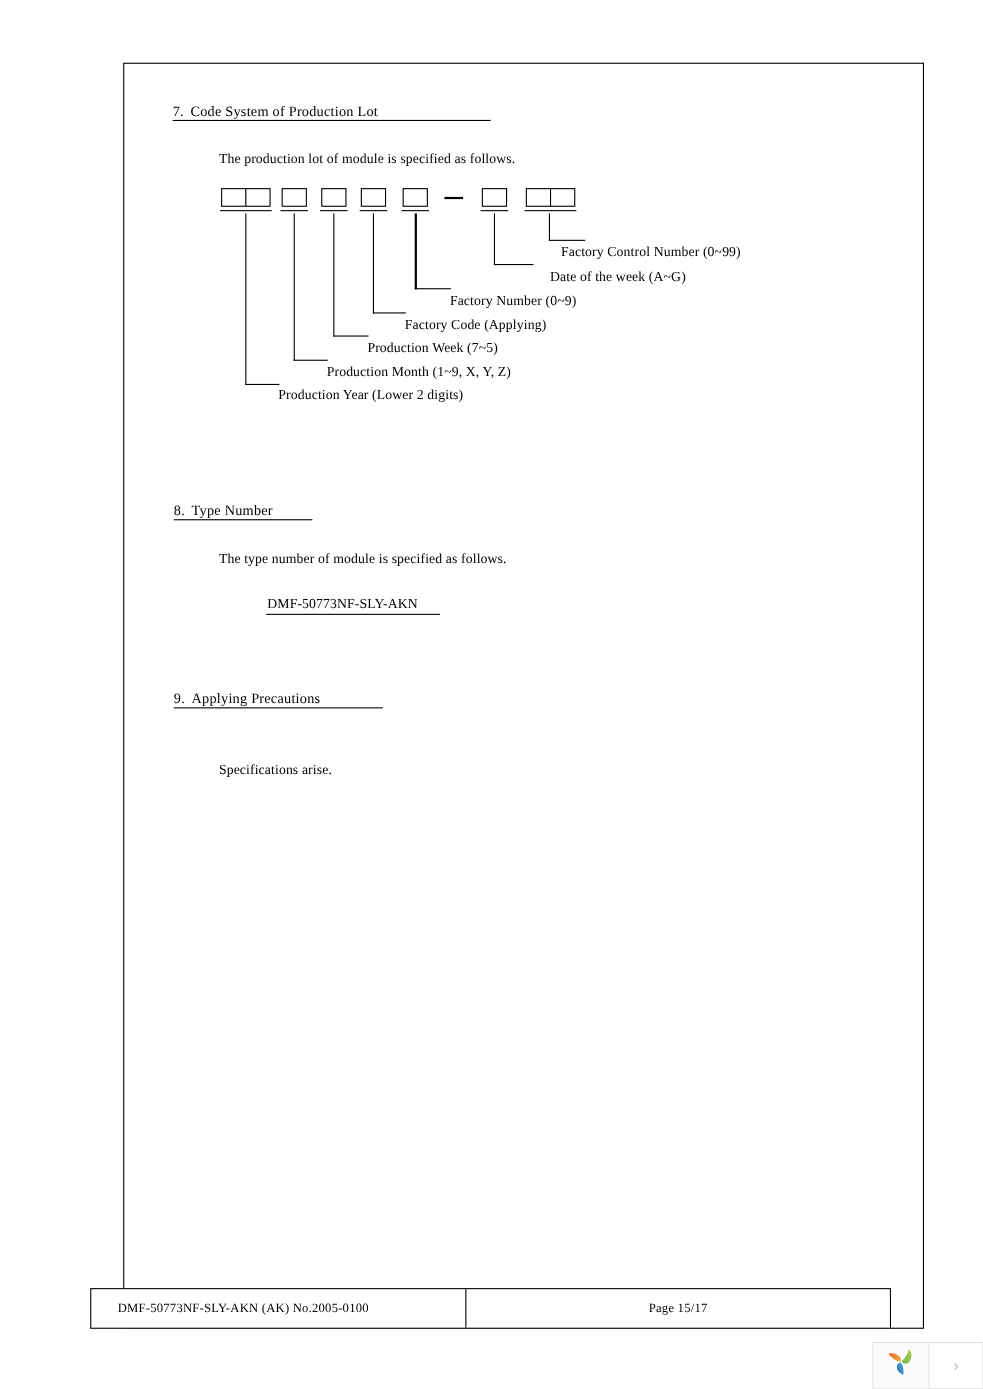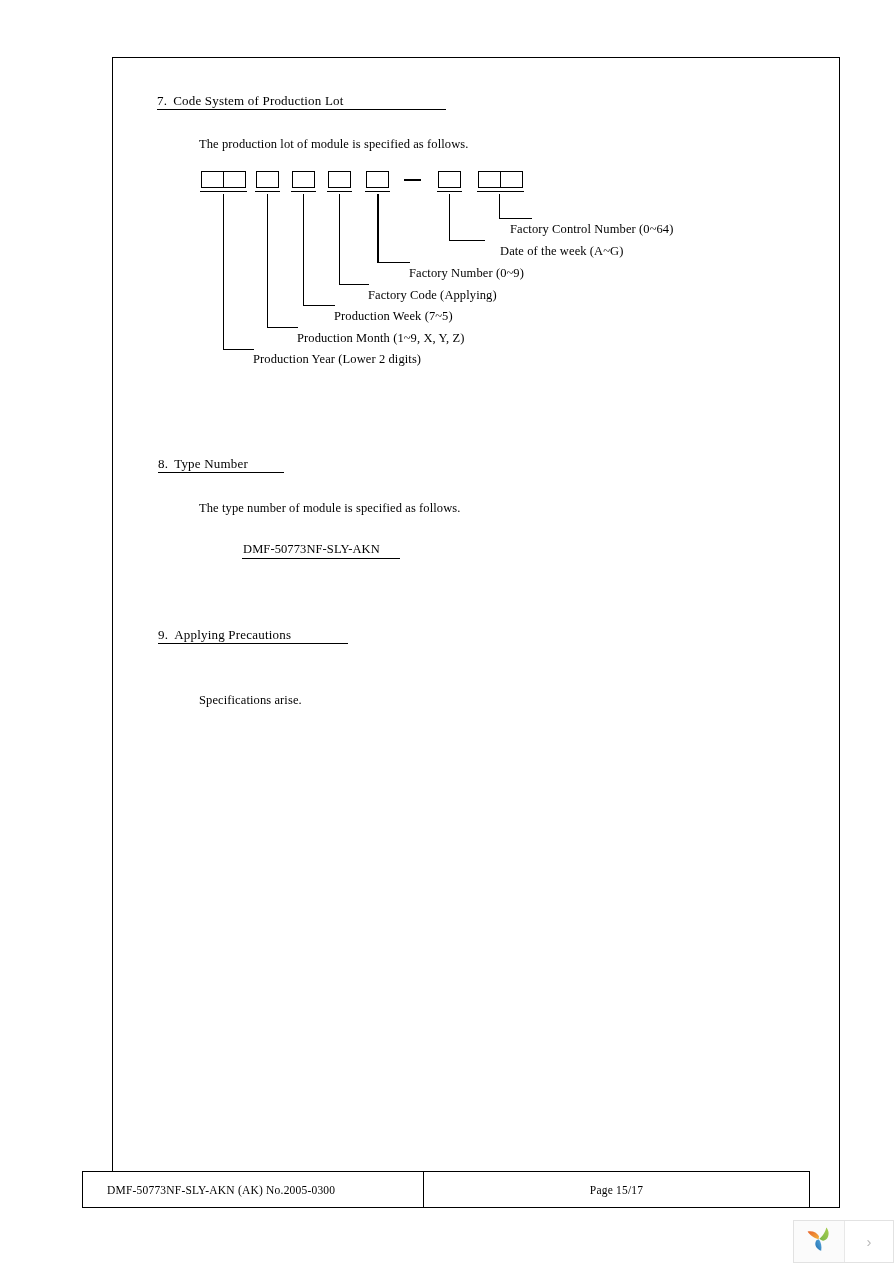--- a/index.html
+++ b/index.html
@@ -201,21 +201,21 @@
 
   <div class="lead-v" style="left:190px; top:136px; height:112px;"></div>
   <div class="lead-h" style="left:190px; top:247px; width:32px;"></div>
 
   <div class="lead-v" style="left:154px; top:136px; height:134px;"></div>
   <div class="lead-h" style="left:154px; top:269px; width:31px;"></div>
 
   <div class="lead-v" style="left:110px; top:136px; height:156px;"></div>
   <div class="lead-h" style="left:110px; top:291px; width:31px;"></div>
 
-  <div class="txt" style="left:397px; top:164px;">Factory Control Number (0~64)</div>
+  <div class="txt" style="left:397px; top:164px;">Factory Control Number (0~99)</div>
 
   <div class="txt" style="left:387px; top:186px;">Date of the week (A~G)</div>
 
   <div class="txt" style="left:296px; top:208px;">Factory Number (0~9)</div>
 
   <div class="txt" style="left:255px; top:230px;">Factory Code (Applying)</div>
 
   <div class="txt" style="left:221px; top:251px;">Production Week (7~5)</div>
 
   <div class="txt" style="left:184px; top:273px;">Production Month (1~9, X, Y, Z)</div>
@@ -235,21 +235,21 @@
   <div class="heading" style="left:45px; top:569px;">
     <span class="h-num">9.</span><span>Applying Precautions</span>
   </div>
   <div class="rule" style="left:45px; top:585px; width:190px;"></div>
 
   <div class="txt" style="left:86px; top:635px;">Specifications arise.</div>
 
 </div>
 
 <div id="footer-table">
-  <div class="cell cell-left">DMF-50773NF-SLY-AKN   (AK) No.2005-0300</div>
+  <div class="cell cell-left">DMF-50773NF-SLY-AKN   (AK) No.2005-0100</div>
   <div class="cell cell-right">Page 15/17</div>
 </div>
 
 <div id="corner-widget">
   <div id="logo-cell">
     <span>
       <svg width="30" height="30" viewBox="0 0 30 30" aria-hidden="true">
         <defs>
           <linearGradient id="gOrange" x1="0" y1="0" x2="1" y2="1">
             <stop offset="0%" stop-color="#e8622a"></stop>

